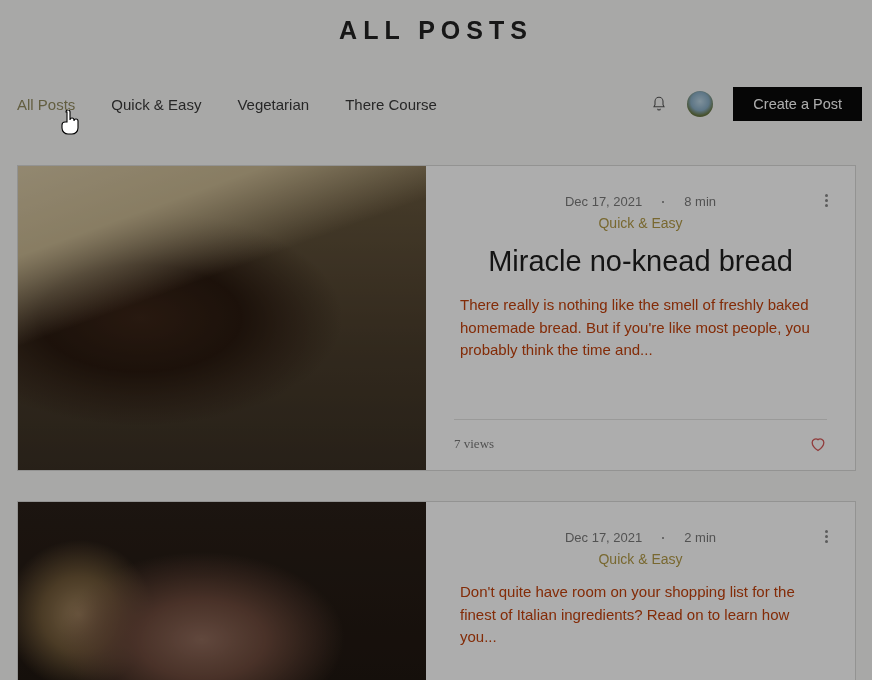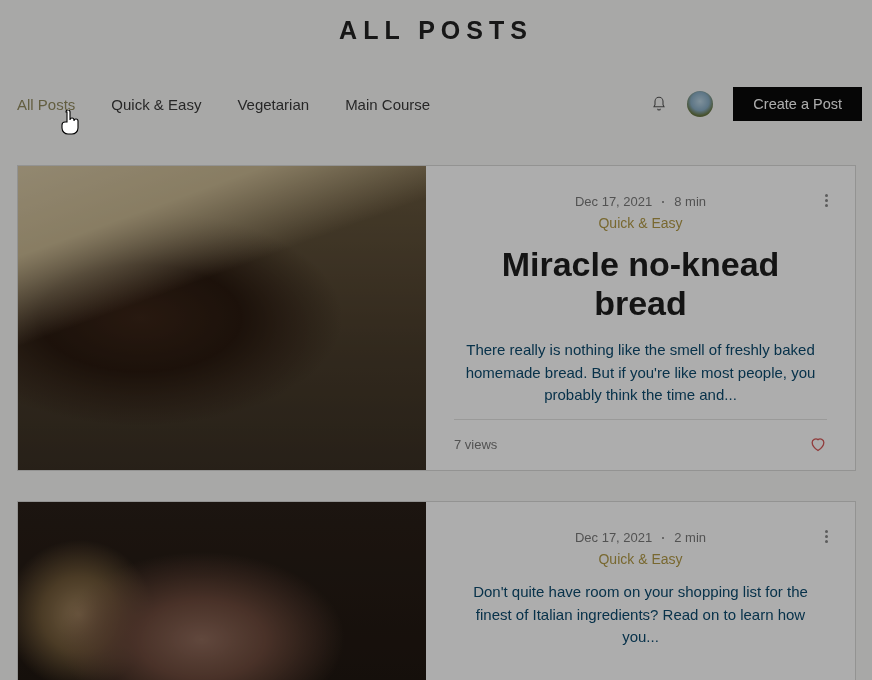--- a/index.html
+++ b/index.html
@@ -80,54 +80,54 @@
     flex-direction: column;
     position: relative;
   }
   .post-meta {
     font-size: 13px;
     color: #7a7a7a;
     text-align: center;
     display: flex;
     justify-content: center;
     align-items: center;
-    gap: 10px;
+    gap: 20px;
     margin-bottom: 6px;
   }
   .meta-dot {
     width: 2px; height: 2px; background: #7a7a7a; border-radius: 50%;
   }
   .post-cat {
     color: #b29a47;
     font-size: 14px;
     text-align: center;
     margin-bottom: 14px;
   }
   .post-title {
-    font-size: 34px;
-    font-weight: 700;
+    font-size: 29px;
+    font-weight: 400;
     color: #1e1e1e;
     text-align: center;
     margin-bottom: 16px;
     line-height: 1.15;
   }
   .post-excerpt {
     font-size: 15px;
-    color: #0c4a6e;
-    text-align: center;
+    color: #c2410c;
     line-height: 1.5;
     padding: 0 6px;
   }
   .post-footer {
     margin-top: auto;
     border-top: 1px solid #e4e4e2;
     padding-top: 16px;
     display: flex;
     justify-content: space-between;
     align-items: center;
+    font-family: Liberation Serif, serif;
   }
   .views {
     font-size: 13px;
     color: #7a7a7a;
   }
   .heart-icon {
     width: 18px; height: 16px;
     cursor: pointer;
   }
   .more-icon {
@@ -172,21 +172,21 @@
 </head>
 <body>
 
 <h1 class="page-title">ALL POSTS</h1>
 
 <div class="nav-row">
   <div class="nav-tabs">
     <span class="nav-tab active">All Posts</span>
     <span class="nav-tab">Quick &amp; Easy</span>
     <span class="nav-tab">Vegetarian</span>
-    <span class="nav-tab">Main Course</span>
+    <span class="nav-tab">There Course</span>
   </div>
   <div class="nav-right">
     <svg class="bell-icon" viewBox="0 0 24 24" fill="none" stroke="#555" stroke-width="1.6">
       <path d="M6 8a6 6 0 0 1 12 0v5l1.5 3h-15L6 13V8z"></path>
         <path d="M10 19a2 2 0 0 0 4 0"></path>
     </svg>
     <div class="avatar"></div>
     <button class="create-btn">Create a Post</button>
   </div>
 </div>

